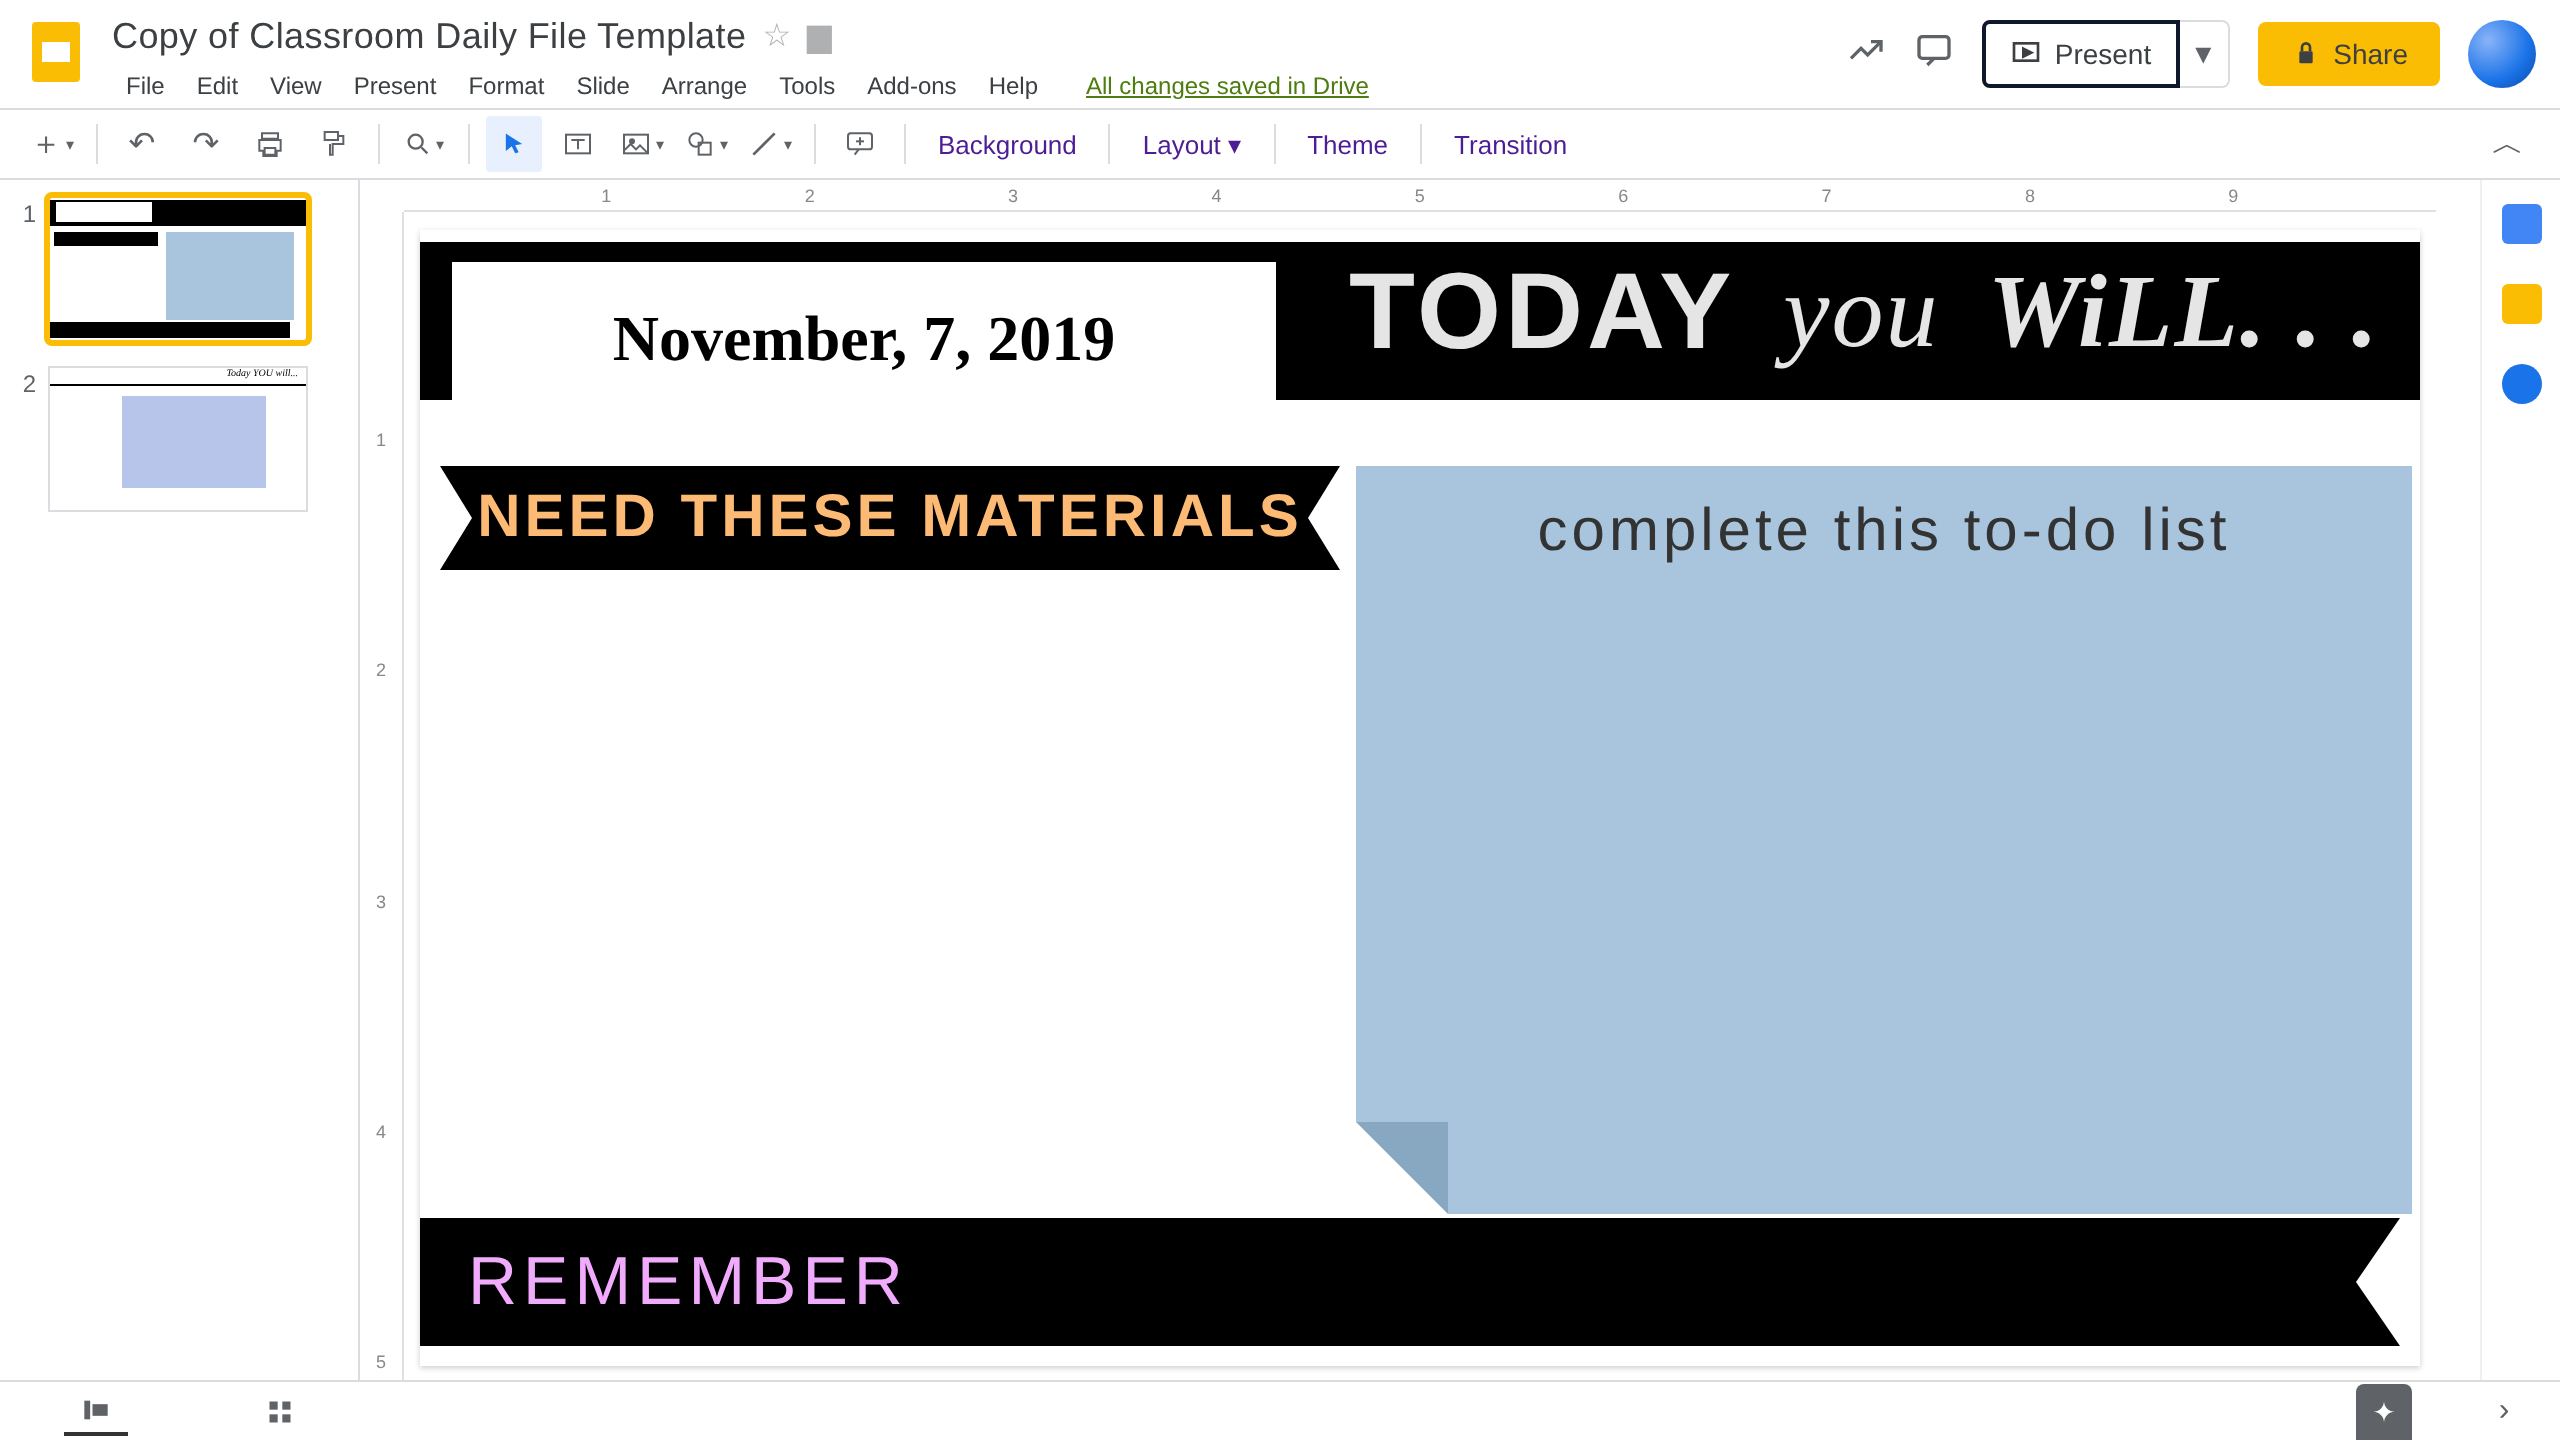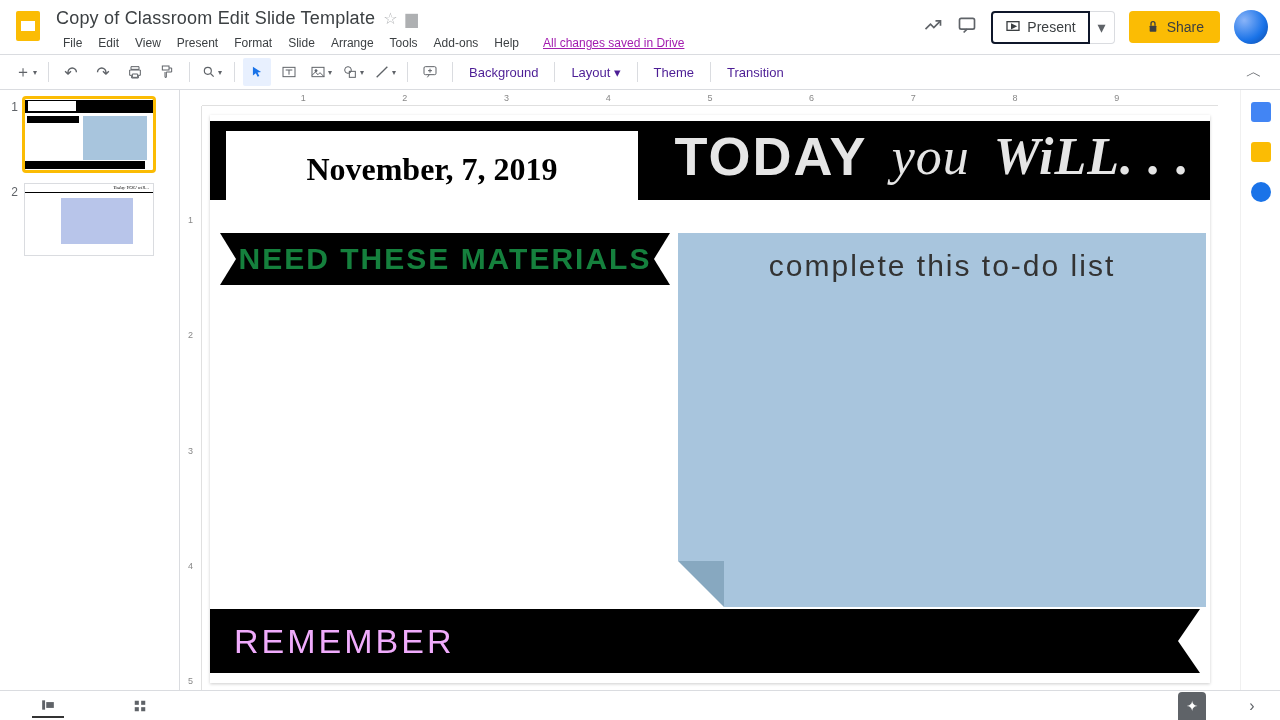--- a/index.html
+++ b/index.html
@@ -8,21 +8,21 @@
   
   .titlebar { display: flex; align-items: flex-start; padding: 6px 12px 0 8px; height: 54px; }
   .app-icon { width: 40px; height: 40px; margin-right: 8px; display: flex; align-items: center; justify-content: center; }
   .app-icon svg { width: 36px; height: 36px; }
   .title-block { flex: 1; }
   .doc-title-row { display: flex; align-items: center; gap: 8px; height: 24px; }
   .doc-title { font-size: 18px; color: #3c4043; letter-spacing: 0.2px; }
   .star-icon, .folder-icon { color: #5f6368; opacity: 0.5; }
   .menubar { display: flex; gap: 2px; margin-top: 2px; font-size: 12px; color: #3c4043; }
   .menubar span { padding: 4px 7px; cursor: pointer; }
-  .menubar .save-status { color: #a21caf; text-decoration: underline; margin-left: 8px; }
+  .menubar .save-status { color: #4d7c0f; text-decoration: underline; margin-left: 8px; }
   .title-right { display: flex; align-items: center; gap: 14px; margin-top: 4px; }
   .title-right .iconbtn { color: #5f6368; cursor: pointer; }
   .present-group { display: flex; align-items: stretch; }
   .present-btn { display: flex; align-items: center; gap: 6px; border: 2px solid #0f172a; border-radius: 4px 0 0 4px; padding: 6px 12px; font-size: 14px; color: #3c4043; cursor: pointer; }
   .present-drop { border: 1px solid #dadce0; border-left: none; border-radius: 0 4px 4px 0; padding: 6px 8px; cursor: pointer; color: #5f6368; }
   .share-btn { background: #fbbc04; color: #3c4043; font-weight: 500; border-radius: 4px; padding: 8px 16px; display: flex; align-items: center; gap: 6px; font-size: 14px; cursor: pointer; }
   .avatar { width: 34px; height: 34px; border-radius: 50%; background: radial-gradient(circle at 30% 30%, #8ab4f8, #1a73e8 60%, #0d47a1); }
   
   
   .toolbar { height: 36px; border-bottom: 1px solid #dadce0; border-top: 1px solid #dadce0; display: flex; align-items: center; padding: 0 12px; gap: 4px; }
@@ -56,21 +56,21 @@
   .s-date-box::after { content: ''; position: absolute; right: -18px; top: 0; width: 0; height: 0; border-top: 76px solid #000; border-left: 0 solid transparent; }
   .s-date { font-family: Georgia, serif; font-size: 32px; font-weight: bold; color: #000; }
   .s-today { position: absolute; right: 20px; top: 4px; color: #e5e5e5; font-size: 60px; font-weight: bold; letter-spacing: 1px; display: flex; align-items: center; gap: 24px; }
   .s-today .t1 { font-family: 'Arial Black', sans-serif; font-size: 54px; letter-spacing: 2px; text-transform: uppercase; }
   .s-today .t2 { font-family: cursive; font-style: italic; font-size: 52px; font-weight: normal; }
   .s-today .t3 { font-family: cursive; font-size: 52px; font-style: italic; letter-spacing: 1px; }
   
   .s-ribbon { position: absolute; top: 118px; left: 10px; width: 450px; height: 52px; background: #000; display: flex; align-items: center; justify-content: center; }
   .s-ribbon::before { content: ''; position: absolute; left: 0; top: 0; width: 0; height: 0; border-top: 26px solid transparent; border-bottom: 26px solid transparent; border-left: 16px solid #fff; }
   .s-ribbon::after { content: ''; position: absolute; right: 0; top: 0; width: 0; height: 0; border-top: 26px solid transparent; border-bottom: 26px solid transparent; border-right: 16px solid #fff; }
-  .s-ribbon-text { color: #15803d; font-family: 'Arial Narrow', sans-serif; font-size: 30px; letter-spacing: 2px; font-weight: bold; text-align: center; }
+  .s-ribbon-text { color: #fdba74; font-family: 'Arial Narrow', sans-serif; font-size: 30px; letter-spacing: 2px; font-weight: bold; text-align: center; }
   
   .s-note { position: absolute; top: 118px; left: 468px; width: 528px; height: 374px; background: #a8c5dd; }
   .s-note-fold { position: absolute; bottom: 0; left: 0; width: 0; height: 0; border-bottom: 46px solid #fff; border-right: 46px solid #87a8c0; }
   .s-note-text { text-align: center; font-family: sans-serif; font-size: 30px; color: #333; padding-top: 16px; letter-spacing: 2px; }
   
   .s-footer { position: absolute; bottom: 10px; left: 0; width: 990px; height: 64px; background: #000; display: flex; align-items: center; padding-left: 24px; }
   .s-footer::after { content: ''; position: absolute; right: 0; top: 0; width: 0; height: 0; border-top: 32px solid transparent; border-bottom: 32px solid transparent; border-right: 22px solid #fff; }
   .s-footer-text { color: #f0abfc; font-family: 'Arial Narrow', sans-serif; font-size: 34px; letter-spacing: 3px; }
   
   
@@ -102,21 +102,21 @@
 
 <div class="titlebar">
   <div class="app-icon">
     <svg viewBox="0 0 36 36">
         <rect x="6" y="3" width="24" height="30" rx="2" fill="#fbbc04"></rect>
         <rect x="11" y="13" width="14" height="10" fill="#fff"></rect>
       </svg>
   </div>
   <div class="title-block">
     <div class="doc-title-row">
-      <span class="doc-title">Copy of Classroom Edit Slide Template</span>
+      <span class="doc-title">Copy of Classroom Daily File Template</span>
       <span class="star-icon">☆</span>
       <span class="folder-icon">▆</span>
     </div>
     <div class="menubar">
       <span>File</span>
       <span>Edit</span>
       <span>View</span>
       <span>Present</span>
       <span>Format</span>
       <span>Slide</span>

